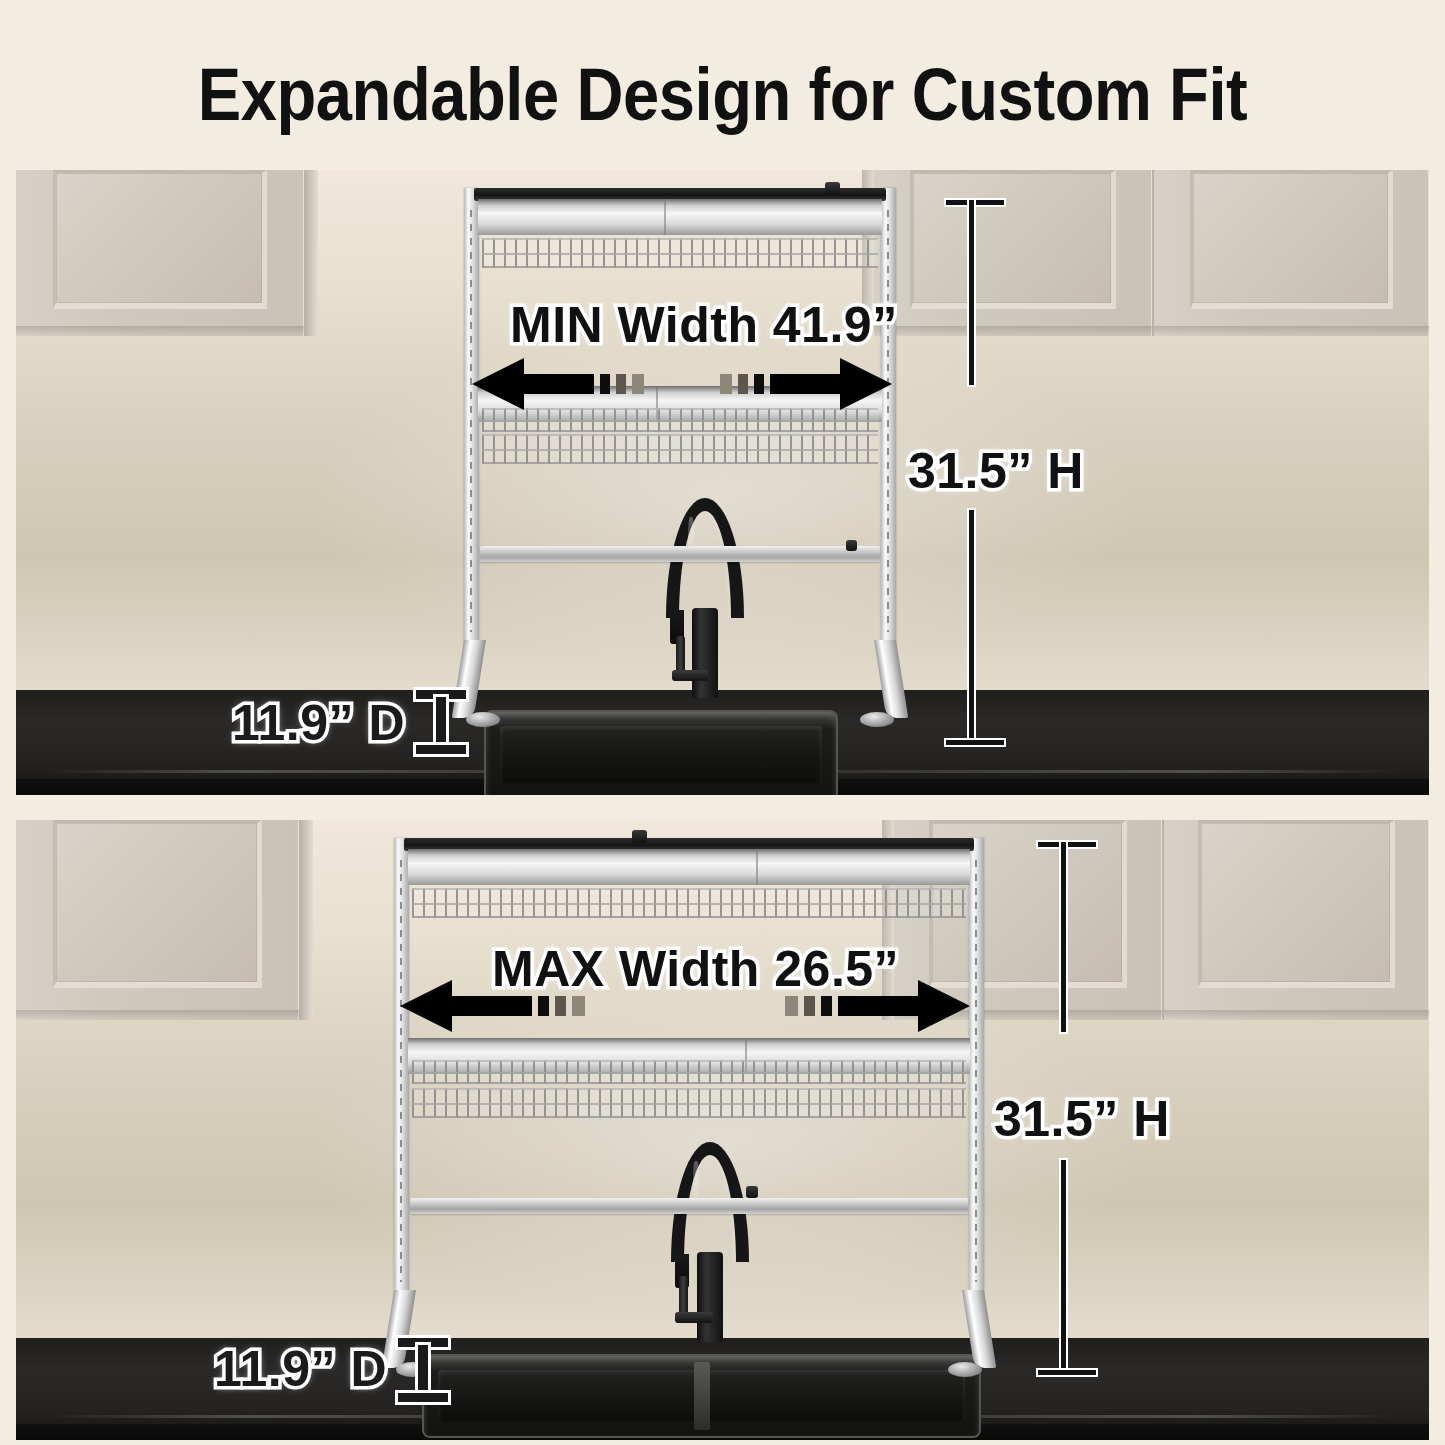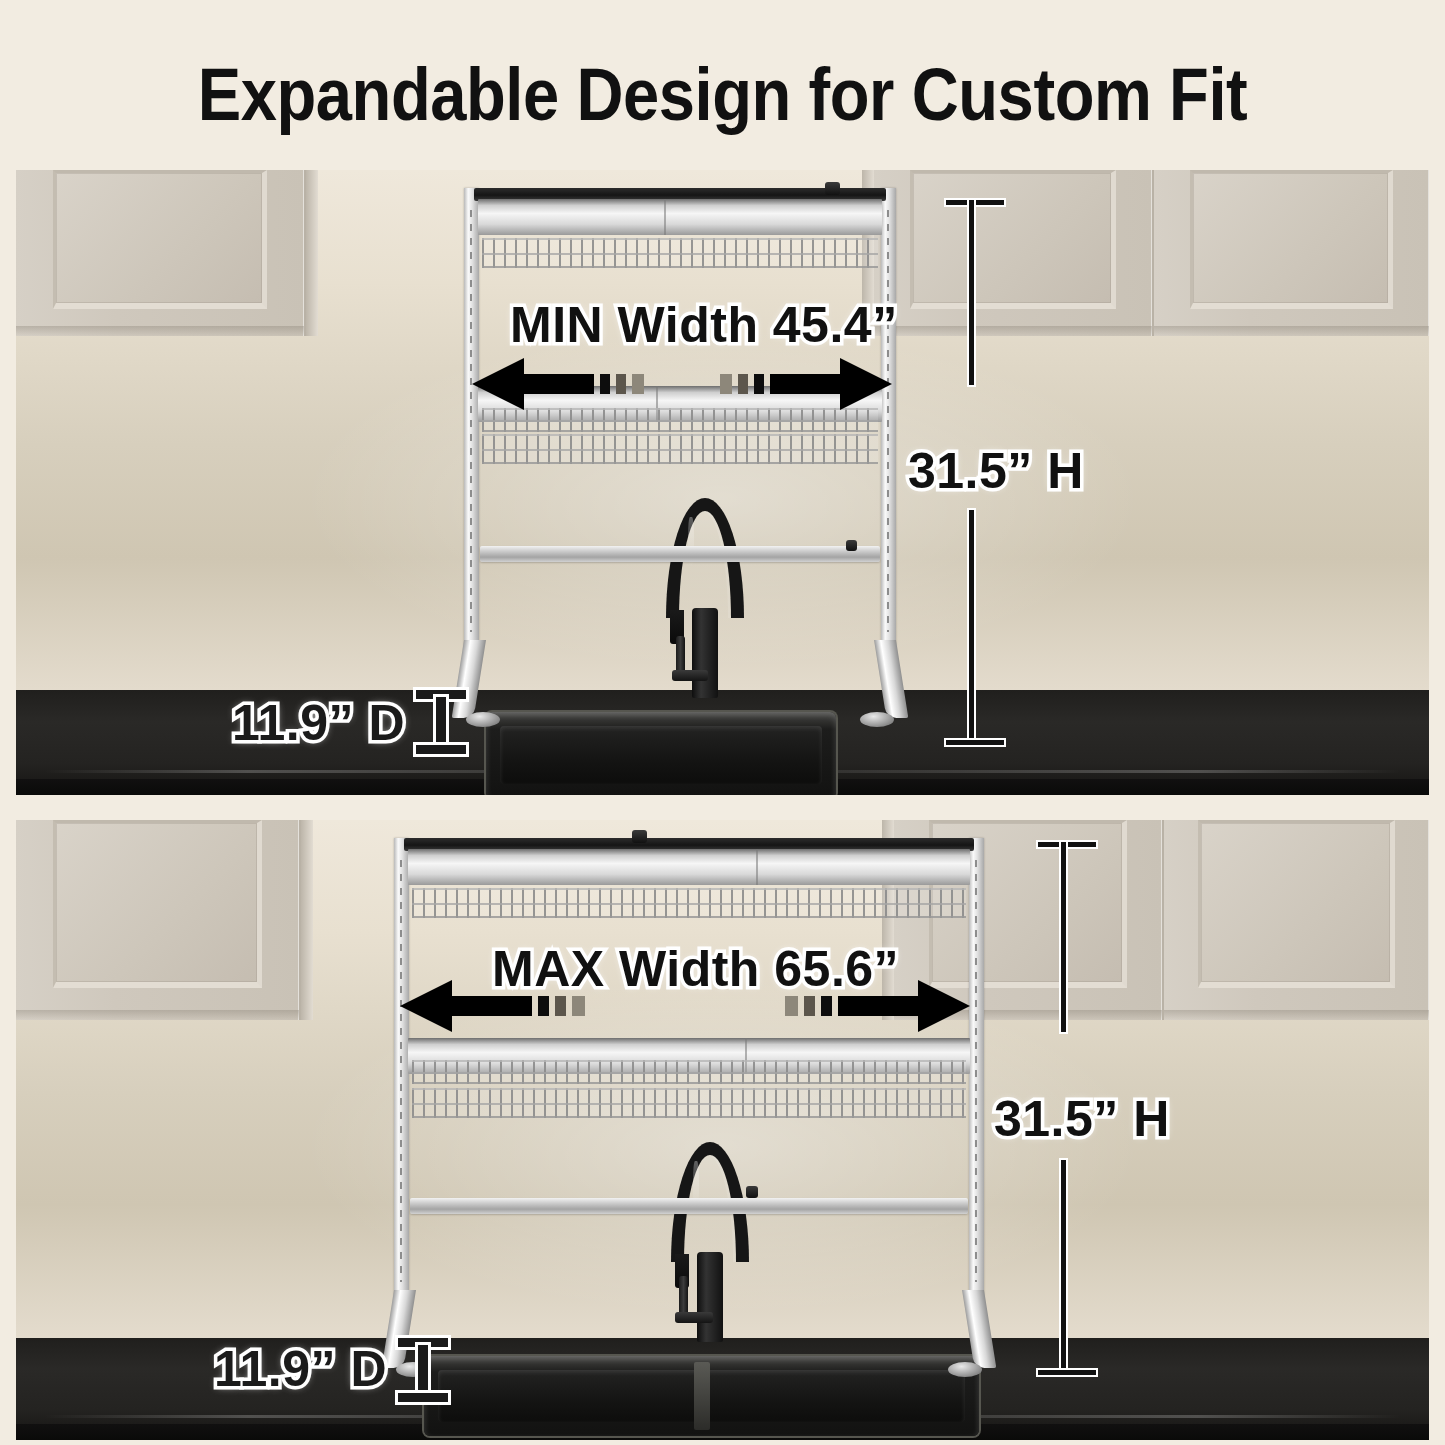--- a/index.html
+++ b/index.html
@@ -434,21 +434,21 @@
         <div class="shelf-tray-seam" style="left:44%;"></div>
       </div>
       <div class="shelf-wire" style="top:22px;height:24px;"></div>
       <div class="shelf-wire" style="top:48px;"></div>
     </div>
 
     <div class="cross-bar" style="left:16px;top:358px;width:400px;"></div>
     <div class="knob" style="left:382px;top:352px;width:11px;height:11px;"></div>
   </div>
 
-  <div class="label-outline" style="left:494px;top:126px;">MIN Width 45.4”</div>
+  <div class="label-outline" style="left:494px;top:126px;">MIN Width 41.9”</div>
 
   <div class="width-arrow" style="left:456px;top:188px;width:420px;">
     <div class="arrow-head left"></div>
     <div class="arrow-shaft" style="left:50px;width:72px;"></div>
     <div class="arrow-dash" style="left:128px;width:10px;background:#0d0d0d;"></div>
     <div class="arrow-dash" style="left:144px;width:10px;background:#5c564c;"></div>
     <div class="arrow-dash" style="left:160px;width:12px;background:#8d877a;"></div>
     <div class="arrow-dash" style="right:160px;width:12px;background:#8d877a;"></div>
     <div class="arrow-dash" style="right:144px;width:10px;background:#5c564c;"></div>
     <div class="arrow-dash" style="right:128px;width:10px;background:#0d0d0d;"></div>
@@ -537,21 +537,21 @@
         <div class="shelf-tray-seam" style="left:60%;"></div>
       </div>
       <div class="shelf-wire" style="top:22px;height:24px;"></div>
       <div class="shelf-wire" style="top:50px;"></div>
     </div>
 
     <div class="cross-bar" style="left:16px;top:360px;width:558px;"></div>
     <div class="knob" style="left:352px;top:348px;width:12px;height:12px;"></div>
   </div>
 
-  <div class="label-outline" style="left:476px;top:120px;">MAX Width 65.6”</div>
+  <div class="label-outline" style="left:476px;top:120px;">MAX Width 26.5”</div>
 
   <div class="width-arrow" style="left:384px;top:160px;width:570px;">
     <div class="arrow-head left"></div>
     <div class="arrow-shaft" style="left:50px;width:82px;"></div>
     <div class="arrow-dash" style="left:138px;width:11px;background:#0d0d0d;"></div>
     <div class="arrow-dash" style="left:155px;width:11px;background:#5c564c;"></div>
     <div class="arrow-dash" style="left:172px;width:13px;background:#8d877a;"></div>
     <div class="arrow-dash" style="right:172px;width:13px;background:#8d877a;"></div>
     <div class="arrow-dash" style="right:155px;width:11px;background:#5c564c;"></div>
     <div class="arrow-dash" style="right:138px;width:11px;background:#0d0d0d;"></div>

